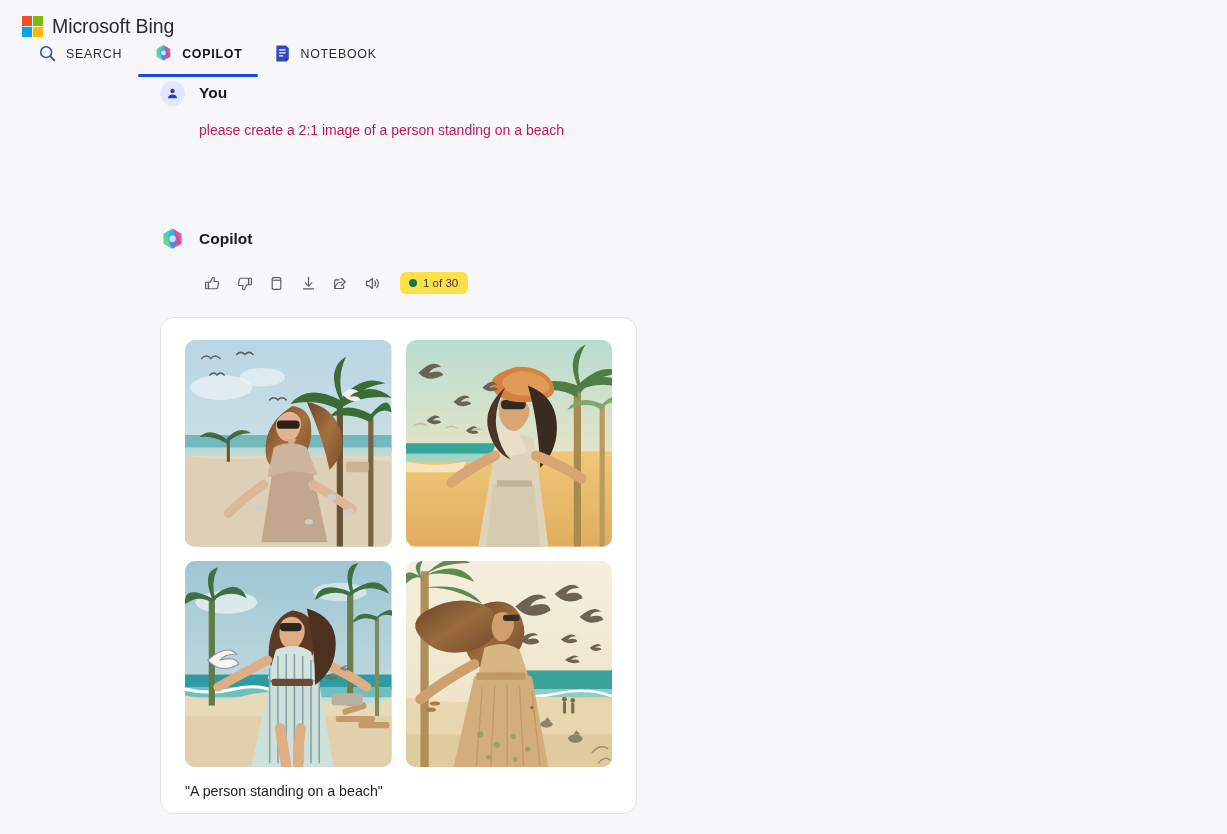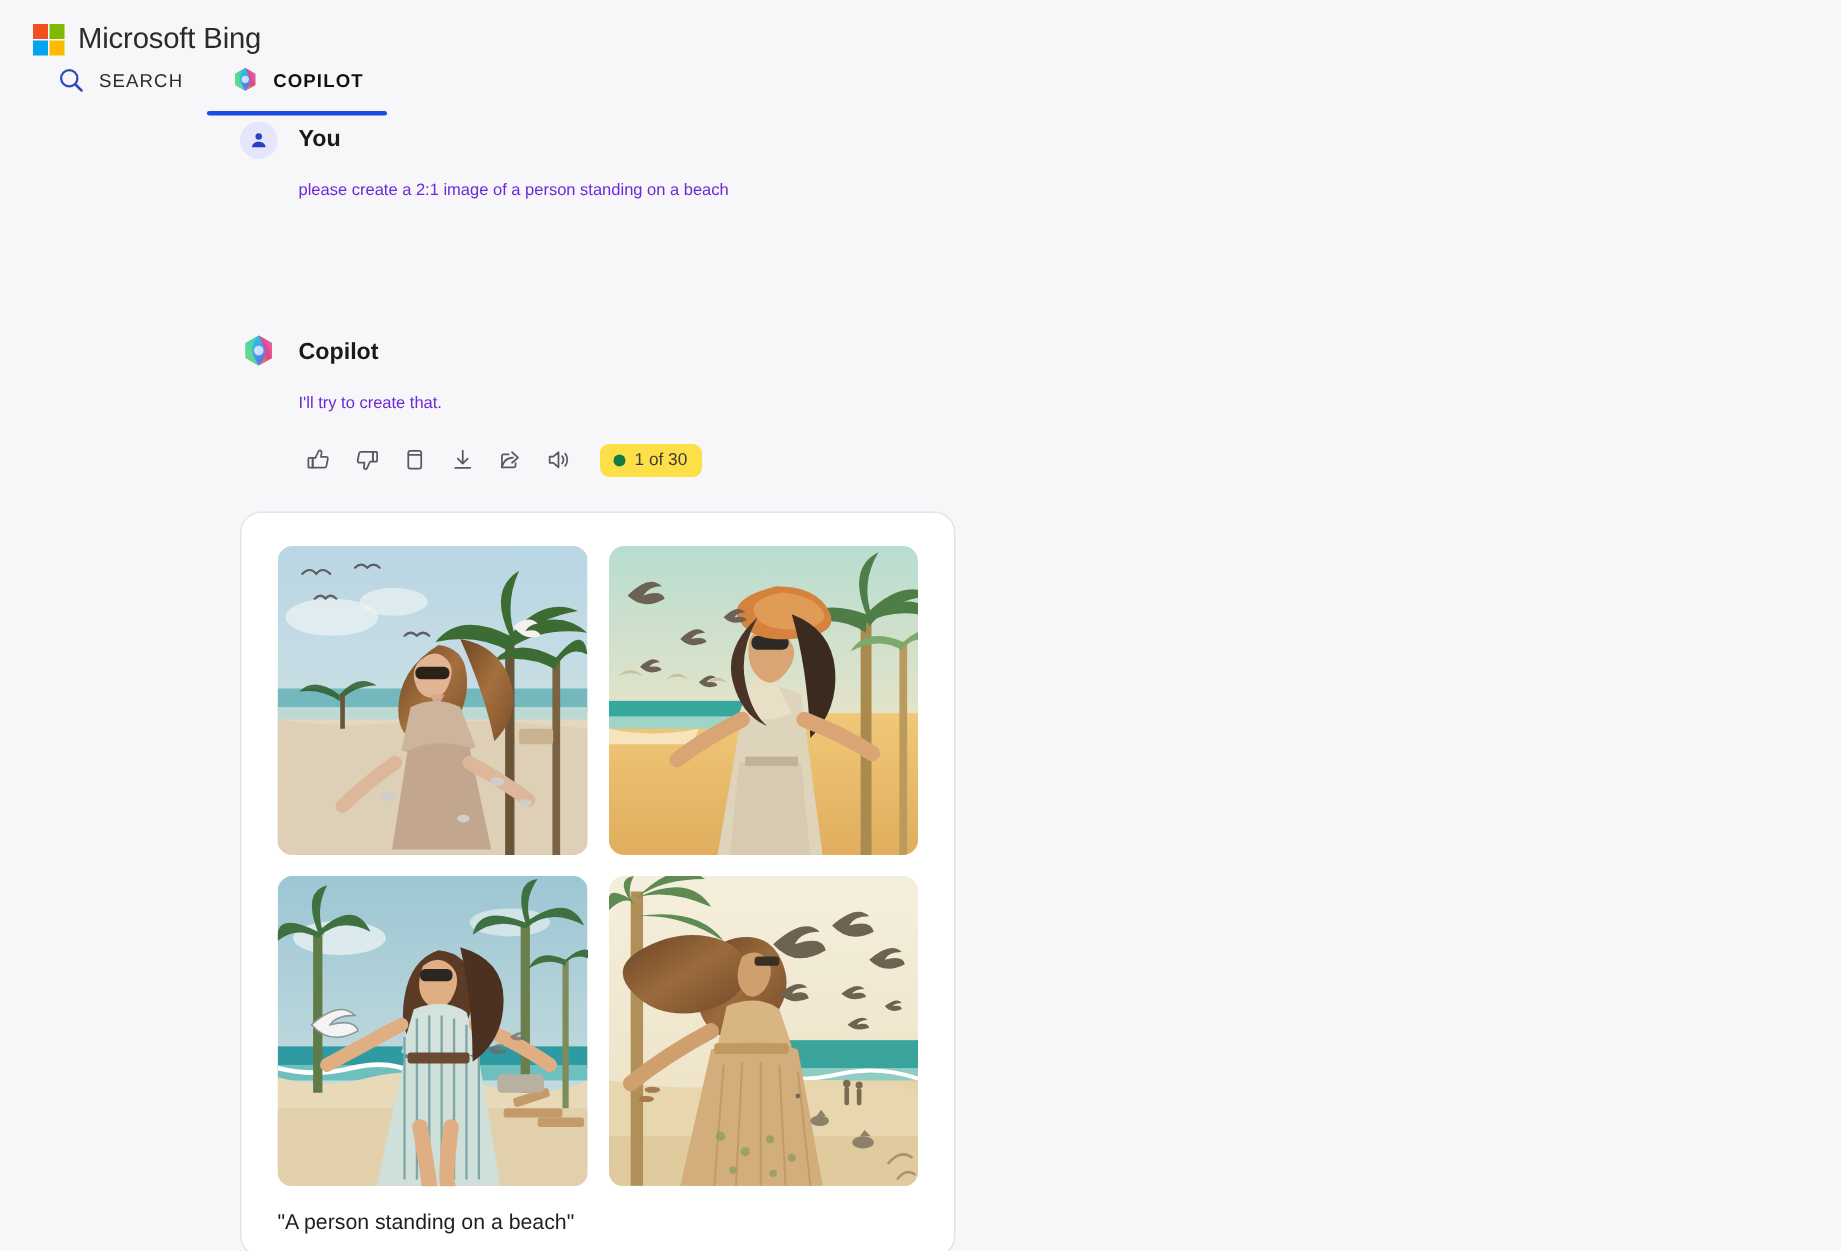--- a/index.html
+++ b/index.html
@@ -102,22 +102,22 @@
     justify-content: center;
     overflow: hidden;
   }
   .avatar-user { background: #e4e6fb; }
   .msg-author {
     font-size: 15.5px;
     font-weight: bold;
     color: #1a1a1a;
   }
   .msg-body {
-    font-size: 11px;
-    color: #6d28d9;
+    font-size: 14px;
+    color: #be185d;
     line-height: 1.45;
     padding-left: 39px;
   }
 
   .user-block { margin-top: 22px; }
   .user-block .msg-body { margin-top: 12px; }
 
   .copilot-block { margin-top: 84px; }
   .copilot-block .msg-body { margin-top: 12px; }
 
@@ -243,20 +243,32 @@
           </defs>
           <path d="M16 2.2 27.3 8.6v12.8L16 27.8 4.7 21.4V8.6z" fill="url(#cg1)"></path>
           <path d="M16 2.2 27.3 8.6v12.8L16 27.8c4.6-4.4 6.2-9.1 5.4-13.2-.7-3.7-3-7.5-5.4-12.4z" fill="url(#cg2)"></path>
           <path d="M4.7 21.4V8.6L16 2.2c-4.2 5-6.1 9.6-5.4 13.6.6 3.6 2.9 7.6 5.4 12z" fill="url(#cg3)" opacity=".9"></path>
           <circle cx="16" cy="15" r="4.1" fill="#ffffff" opacity=".72"></circle>
         </svg>
       </span>
       <span class="tab-label">COPILOT</span>
     </button>
 
+    <button class="tab">
+      <span class="nb-icon">
+        <svg viewBox="0 0 18 20" width="17" height="19">
+          <path d="M2.5 1.5h10.2l3.0 3.0v11.4l-2.6 2.6H2.5z" fill="#2d4bbf"></path>
+          <rect x="5.2" y="5.4" width="7.2" height="1.5" rx=".7" fill="#fff"></rect>
+          <rect x="5.2" y="8.6" width="7.2" height="1.5" rx=".7" fill="#fff"></rect>
+          <rect x="5.2" y="11.8" width="4.6" height="1.5" rx=".7" fill="#fff"></rect>
+          <path d="M13.1 15.6h2.6l-2.6 2.9z" fill="#1b317f"></path>
+        </svg>
+      </span>
+      <span class="tab-label">NOTEBOOK</span>
+    </button>
 
   </div>
 </div>
 
 <div class="conv">
 
   <div class="user-block">
     <div class="msg-head">
       <span class="avatar avatar-user">
         <svg viewBox="0 0 24 24" width="15" height="15">
@@ -290,21 +302,20 @@
             </linearGradient>
           </defs>
           <path d="M16 2.2 27.3 8.6v12.8L16 27.8 4.7 21.4V8.6z" fill="url(#ag1)"></path>
           <path d="M16 2.2 27.3 8.6v12.8L16 27.8c4.6-4.4 6.2-9.1 5.4-13.2-.7-3.7-3-7.5-5.4-12.4z" fill="url(#ag2)"></path>
           <path d="M4.7 21.4V8.6L16 2.2c-4.2 5-6.1 9.6-5.4 13.6.6 3.6 2.9 7.6 5.4 12z" fill="url(#ag3)" opacity=".9"></path>
           <circle cx="16" cy="15" r="4.1" fill="#ffffff" opacity=".72"></circle>
         </svg>
       </span>
       <span class="msg-author">Copilot</span>
     </div>
-    <div class="msg-body">I'll try to create that.</div>
 
     <div class="actionbar">
 
       <button class="act-btn">
         <span>
           <svg viewBox="0 0 22 22" width="19" height="19" fill="none" stroke="#59595f" stroke-width="1.35" stroke-linejoin="round">
             <path d="M6.3 9.6h2.1l2.4-5.1c.2-.5.7-.8 1.2-.7.8.1 1.3.9 1.2 1.7l-.5 3.2h3.9c.9 0 1.6.8 1.4 1.7l-1.1 5.4c-.2.8-.8 1.3-1.6 1.3H6.3z"></path>
             <rect x="3.0" y="9.6" width="3.3" height="7.5" rx=".6"></rect>
           </svg>
         </span>

